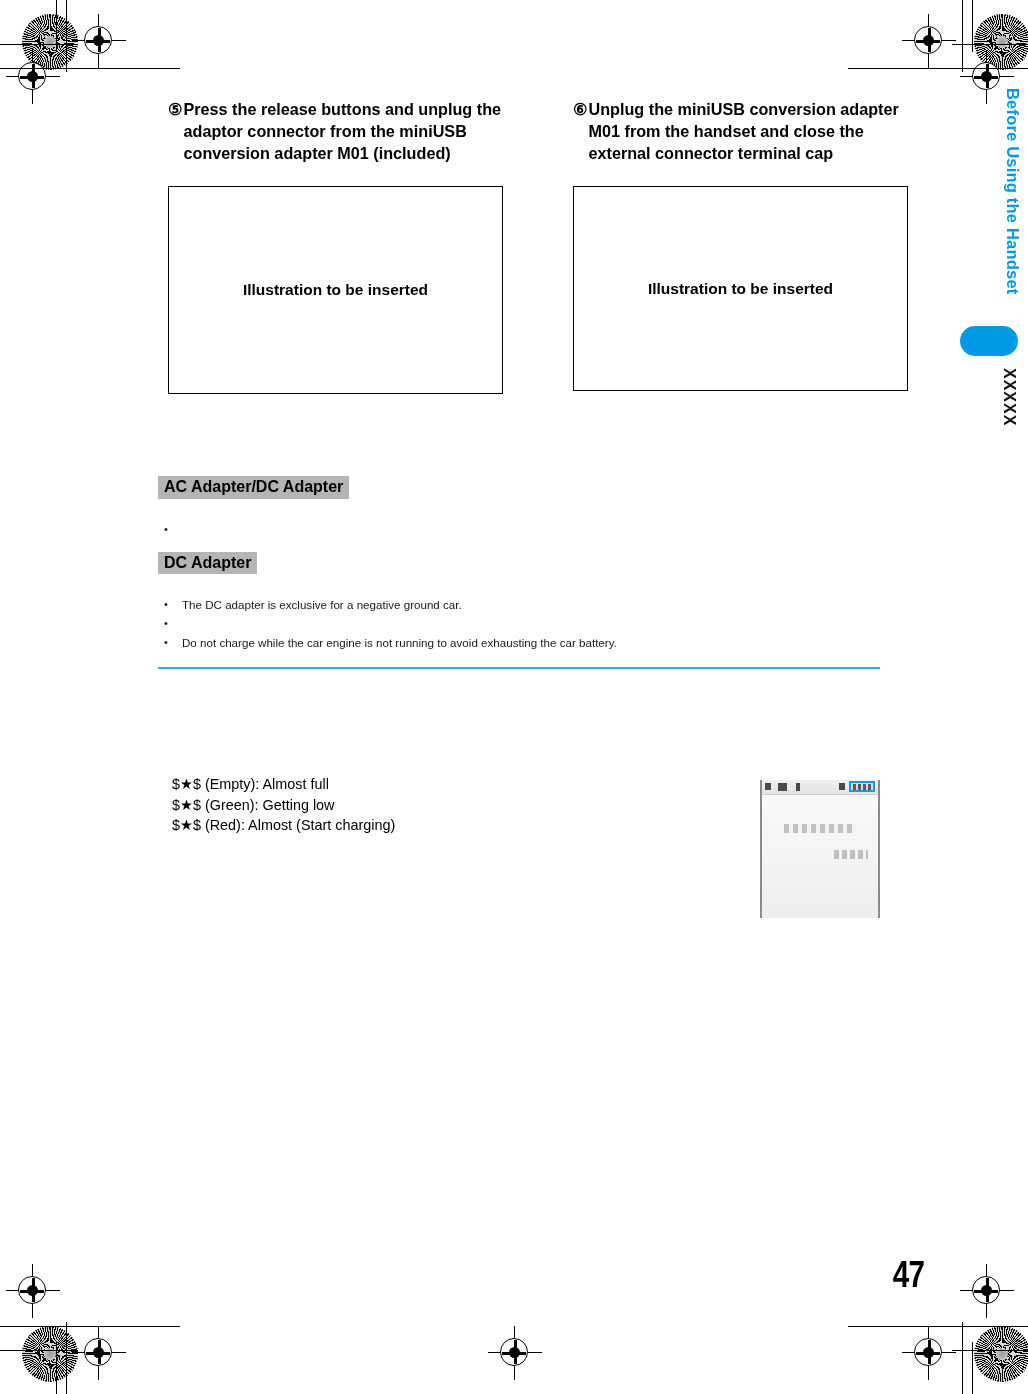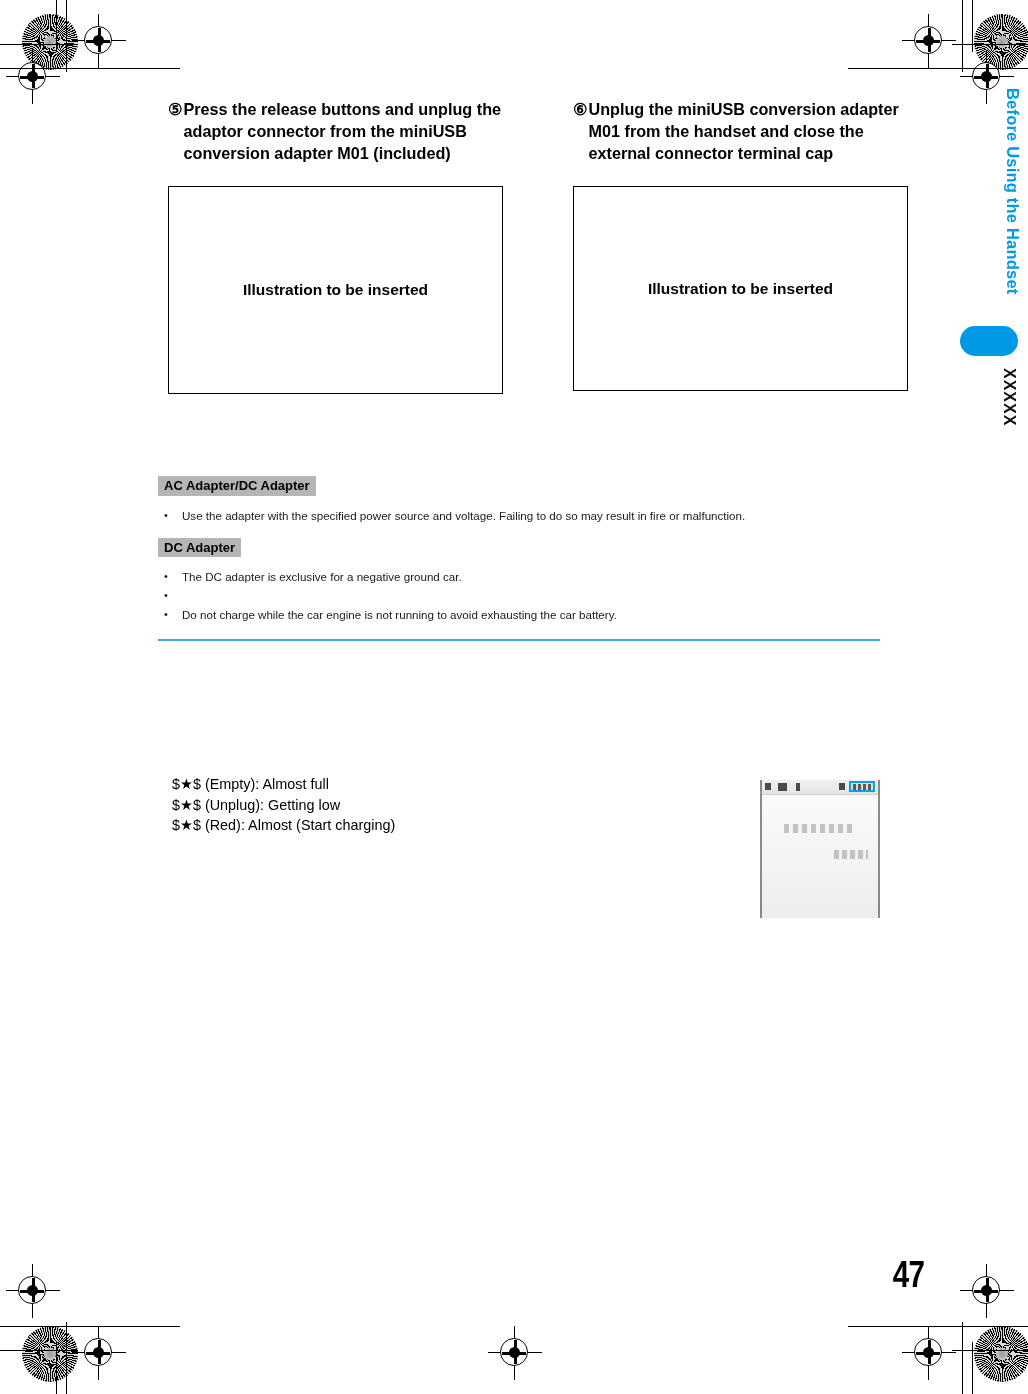--- a/index.html
+++ b/index.html
@@ -200,23 +200,23 @@
     right: 0;
     height: 2.2px;
     background: #3aa7e0;
   }
   .note-body { margin-top: 14px; }
   .sub-tag {
     display: inline-block;
     background: #b5b5b5;
     color: #000;
     font-weight: bold;
-    font-size: 13px;
+    font-size: 16px;
     padding: 2px 6px 2.5px 6px;
-    margin-bottom: 9px;
+    margin-bottom: 20px;
   }
   .bullet-row {
     display: flex;
     font-size: 11.6px;
     line-height: 17px;
     color: #1a1a1a;
     margin: 2px 0 2px 6px;
   }
   .bullet-dot {
     flex: 0 0 18px;
@@ -476,21 +476,20 @@
   </div>
 
   <div class="note-block">
 
     <div class="note-body">
 
       <div>
         <div class="sub-tag">AC Adapter/DC Adapter</div>
         <div class="bullet-row">
           <span class="bullet-dot">•</span>
-          <span>Use the adapter with the specified power source and voltage. Failing to do so may result in fire or malfunction.</span>
         </div>
       </div>
 
       <div style="margin-top:14px;">
         <div class="sub-tag">DC Adapter</div>
         <div class="bullet-row">
           <span class="bullet-dot">•</span>
           <span>The DC adapter is exclusive for a negative ground car.</span>
         </div>
         <div class="bullet-row">
@@ -507,21 +506,21 @@
   </div>
 
 
   <div class="battery-list">
     <div class="battery-row">
       <span class="batt-glyph">$★$</span>
       <span>(Empty): Almost full</span>
     </div>
     <div class="battery-row">
       <span class="batt-glyph">$★$</span>
-      <span>(Unplug): Getting low</span>
+      <span>(Green): Getting low</span>
     </div>
     <div class="battery-row">
       <span class="batt-glyph">$★$</span>
       <span>(Red): Almost (Start charging)</span>
     </div>
   </div>
 
   <div class="phone-shot">
     <div class="phone-statusbar">
       <div class="sb-icon" style="left:3px;width:6px;height:7px;"></div>

